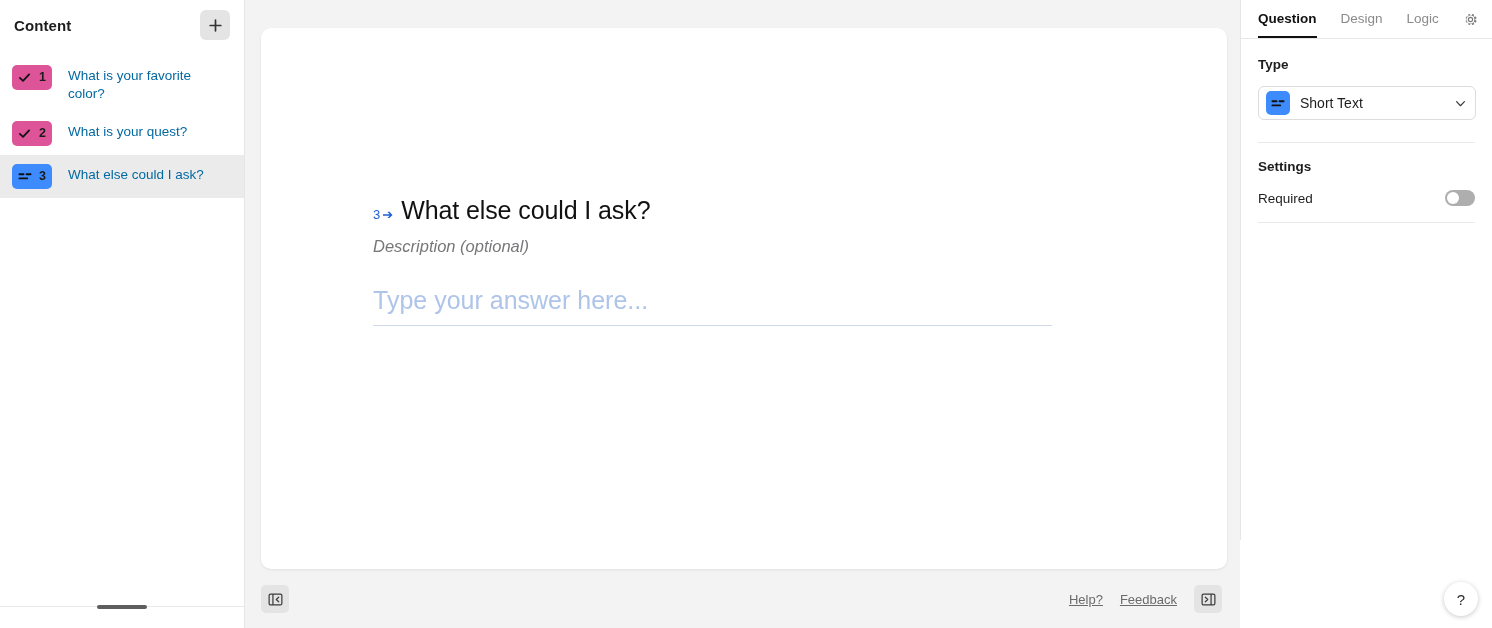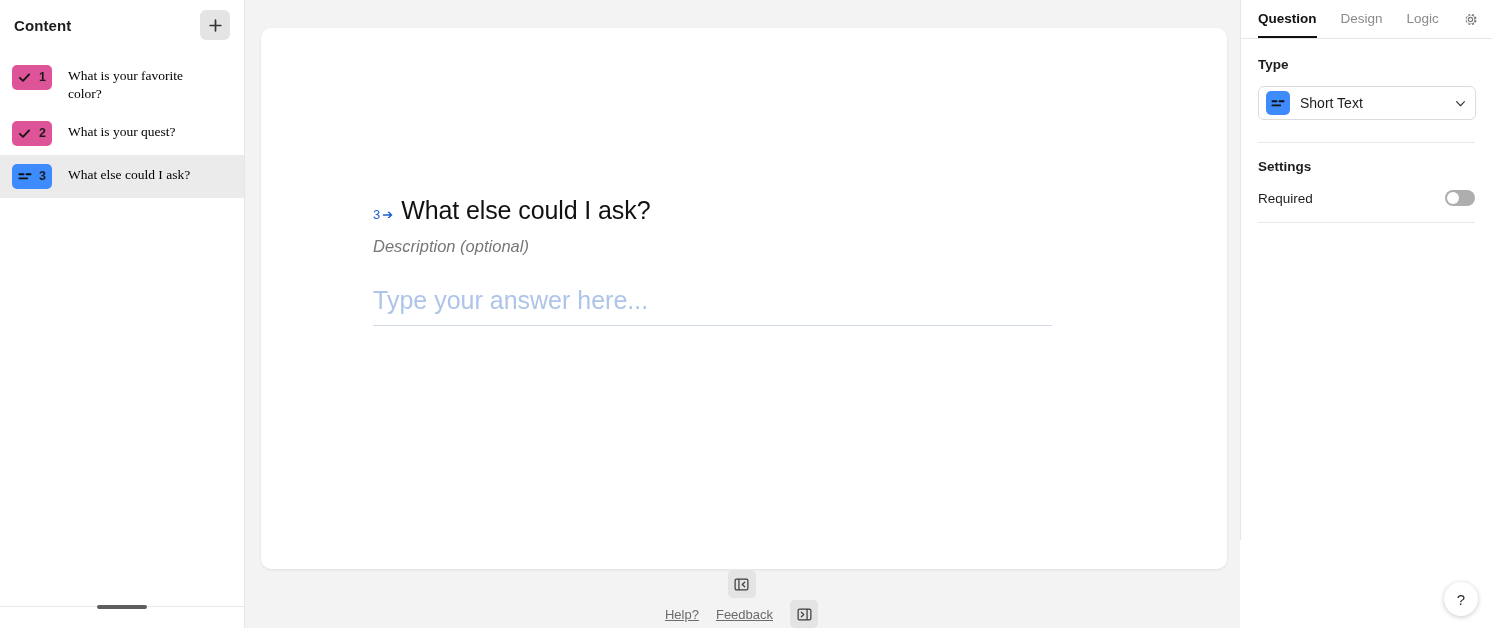--- a/index.html
+++ b/index.html
@@ -46,22 +46,22 @@
     flex: 0 0 auto;
     width: 40px; height: 25px; border-radius: 5px;
     display: flex; align-items: center; justify-content: space-between;
     padding: 0 6px;
     font-size: 12.5px; font-weight: 700; color: #1b1b1b;
   }
   .badge.pink { background: #dd5499; }
   .badge.blue { background: #3d8bfd; }
   .badge .bnum { line-height: 1; }
   .q-label {
-    font-size: 13.5px; color: #000000; line-height: 18px;
-    padding-top: 2px; max-width: 150px; font-family: Liberation Serif, serif;
+    font-size: 13.5px; color: #0369a1; line-height: 18px;
+    padding-top: 2px; max-width: 150px;
   }
 
   .divider-wrap {
     position: relative; height: 22px; flex: 0 0 22px;
     border-top: 1px solid #e9e9e9;
     display: flex; align-items: center; justify-content: center;
   }
   .drag-handle {
     width: 50px; height: 4px; border-radius: 2px; background: #5e5e5e;
     position: absolute; top: -2px; left: 50%; transform: translateX(-50%);
@@ -111,21 +111,20 @@
   .answer-field { margin-top: 30px; width: 679px; }
   .answer-placeholder {
     font-size: 25px; color: #aec4e8; font-weight: 400; padding-bottom: 10px;
   }
   .answer-underline { height: 1px; background: #cfd9e8; width: 679px; }
 
   .center-footer {
     position: absolute; left: 0; bottom: 0; width: 100%; height: 58px;
     display: flex; align-items: center; justify-content: space-between;
     padding: 0 18px 0 16px;
-    flex-direction: column;
   }
   .icon-btn {
     width: 28px; height: 28px; border-radius: 5px; background: #e4e4e4;
     border: none; display: flex; align-items: center; justify-content: center;
     cursor: pointer;
   }
   .footer-links { display: flex; align-items: center; gap: 17px; }
   .footer-link {
     font-size: 13px; color: #6b6b6b; text-decoration: underline; cursor: pointer;
   }

